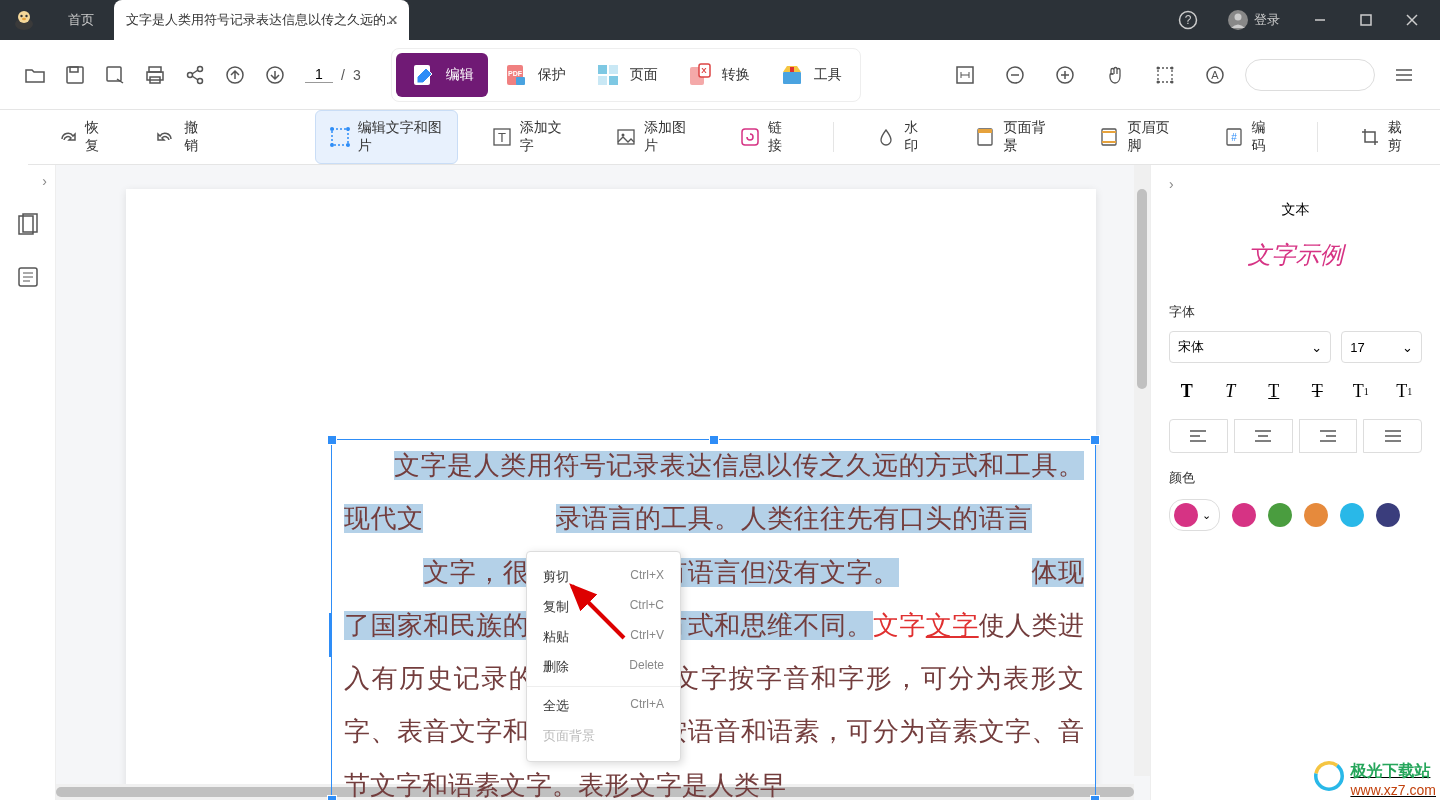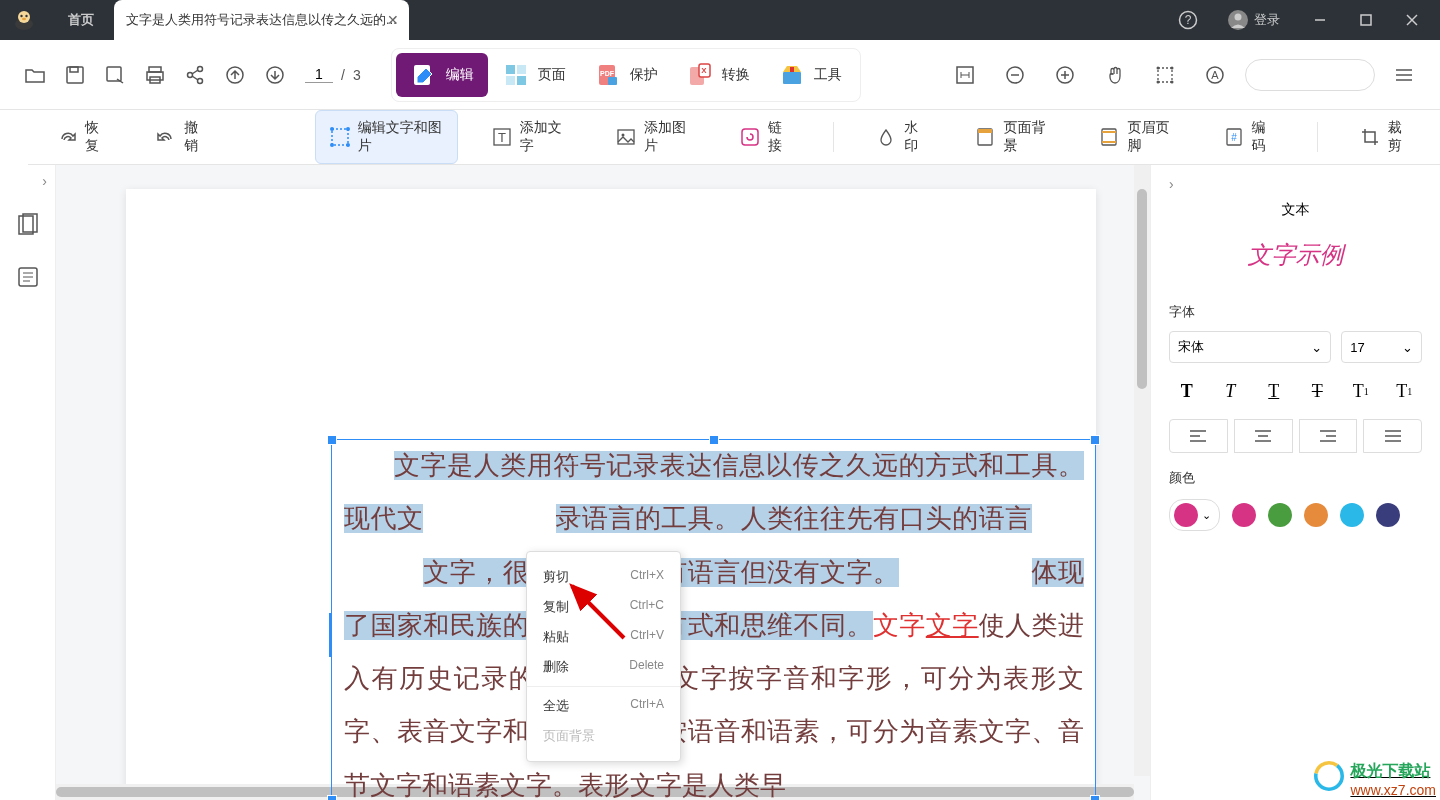--- a/index.html
+++ b/index.html
@@ -1,21 +1,21 @@
 <!DOCTYPE html>
 <html><head>
 <meta charset="utf-8">
 <style>
 * { box-sizing: border-box; margin: 0; padding: 0; }
 body { font-family: "Microsoft YaHei", sans-serif; width: 1440px; height: 800px; overflow: hidden; background: #fff; }
 
 
 .titlebar { height: 40px; background: #2c3238; display: flex; align-items: center; color: #ccc; }
 .app-icon { width: 28px; height: 28px; margin: 0 10px; border-radius: 4px; display: flex; align-items: center; justify-content: center; }
-.home-tab { padding: 0 20px; height: 40px; display: flex; align-items: center; font-size: 13px; cursor: pointer; font-weight: bold; }
+.home-tab { padding: 0 20px; height: 40px; display: flex; align-items: center; font-size: 13px; cursor: pointer; }
 .doc-tab { background: #fff; color: #333; height: 40px; padding: 0 12px; display: flex; align-items: center; font-size: 13px; border-radius: 8px 8px 0 0; min-width: 270px; position: relative; }
 .doc-tab .close-x { position: absolute; right: 10px; color: #666; font-size: 14px; }
 .titlebar-right { margin-left: auto; display: flex; align-items: center; gap: 10px; padding-right: 10px; }
 .tb-btn { width: 36px; height: 36px; display: flex; align-items: center; justify-content: center; color: #ccc; font-size: 16px; }
 .user-avatar { width: 20px; height: 20px; border-radius: 50%; background: #888; margin-right: 6px; }
 .login-btn { display: flex; align-items: center; font-size: 13px; padding: 0 12px; }
 
 
 .main-toolbar { height: 70px; background: #fff; border-bottom: 1px solid #e5e5e5; display: flex; align-items: center; padding: 0 15px; }
 .tool-btn { width: 40px; height: 40px; display: flex; align-items: center; justify-content: center; color: #555; }
@@ -199,37 +199,37 @@
           <svg width="26" height="26" viewBox="0 0 26 26">
             <rect x="3" y="3" width="16" height="20" rx="2" fill="#fff"></rect>
             <path d="M15 6l6 6-9 9H6v-6z" fill="#2e8df7" stroke="#fff" stroke-width="1"></path>
           </svg>
         </span>
       <span>编辑</span>
     </div>
     <div class="ribbon-tab">
       <span class="icon">
           <svg width="26" height="26" viewBox="0 0 26 26">
+            <rect x="4" y="3" width="16" height="20" rx="2" fill="#f08080"></rect>
+            <text x="12" y="14" text-anchor="middle" fill="#fff" font-size="7" font-weight="bold">PDF</text>
+            <rect x="13" y="15" width="9" height="8" rx="1" fill="#4aa3e0"></rect>
+          </svg>
+        </span>
+      <span>保护</span>
+    </div>
+    <div class="ribbon-tab">
+      <span class="icon">
+          <svg width="26" height="26" viewBox="0 0 26 26">
             <rect x="3" y="3" width="9" height="9" fill="#7ec8e3"></rect>
             <rect x="14" y="3" width="9" height="9" fill="#c9e8f5"></rect>
             <rect x="3" y="14" width="9" height="9" fill="#c9e8f5"></rect>
             <rect x="14" y="14" width="9" height="9" fill="#7ec8e3"></rect>
           </svg>
         </span>
       <span>页面</span>
-    </div>
-    <div class="ribbon-tab">
-      <span class="icon">
-          <svg width="26" height="26" viewBox="0 0 26 26">
-            <rect x="4" y="3" width="16" height="20" rx="2" fill="#f08080"></rect>
-            <text x="12" y="14" text-anchor="middle" fill="#fff" font-size="7" font-weight="bold">PDF</text>
-            <rect x="13" y="15" width="9" height="8" rx="1" fill="#4aa3e0"></rect>
-          </svg>
-        </span>
-      <span>保护</span>
     </div>
     <div class="ribbon-tab">
       <span class="icon">
           <svg width="26" height="26" viewBox="0 0 26 26">
             <rect x="3" y="5" width="14" height="18" rx="2" fill="#f4a9a9"></rect>
             <rect x="12" y="2" width="11" height="13" rx="2" fill="#fff" stroke="#d44" stroke-width="1.5"></rect>
             <text x="17" y="11" text-anchor="middle" fill="#d44" font-size="8" font-weight="bold">X</text>
           </svg>
         </span>
       <span>转换</span>

